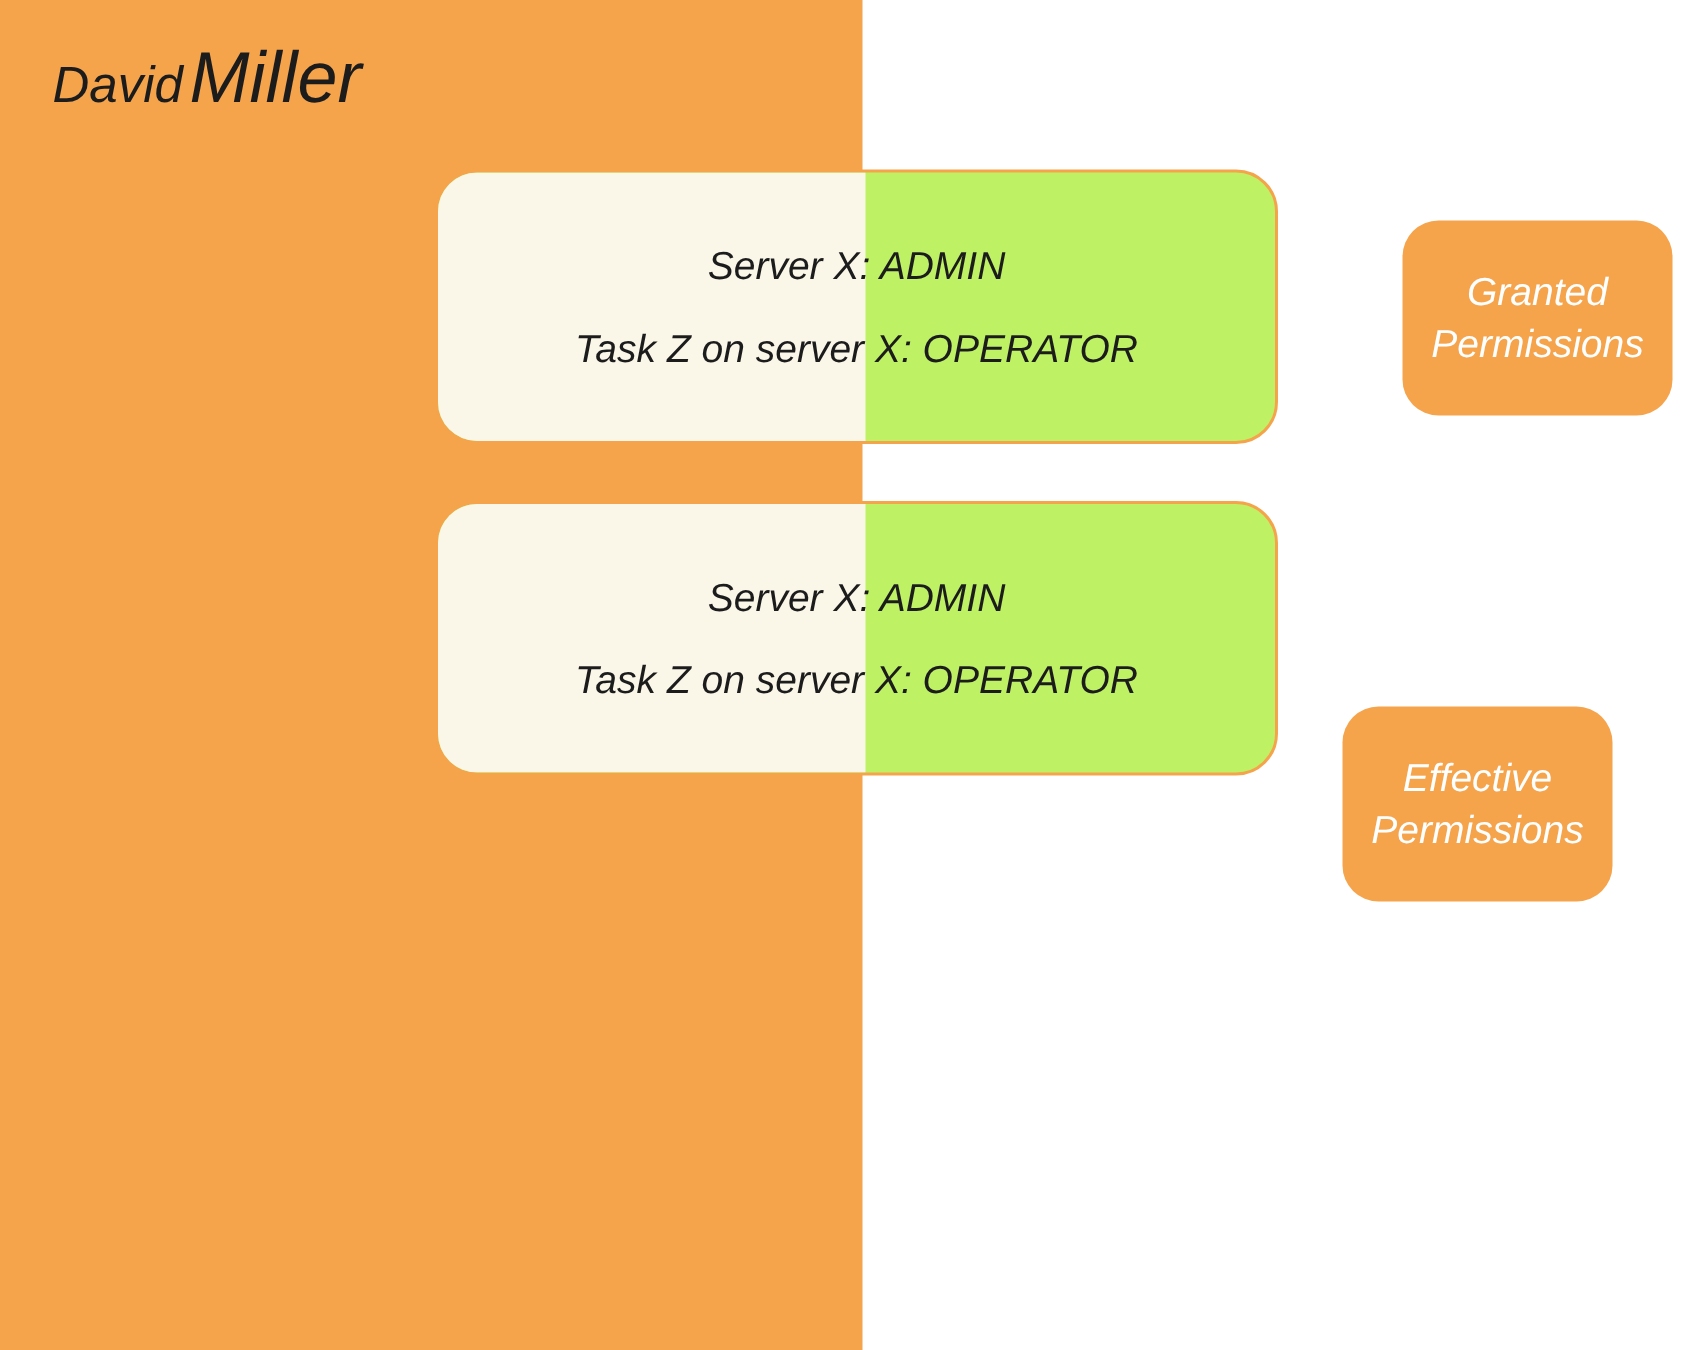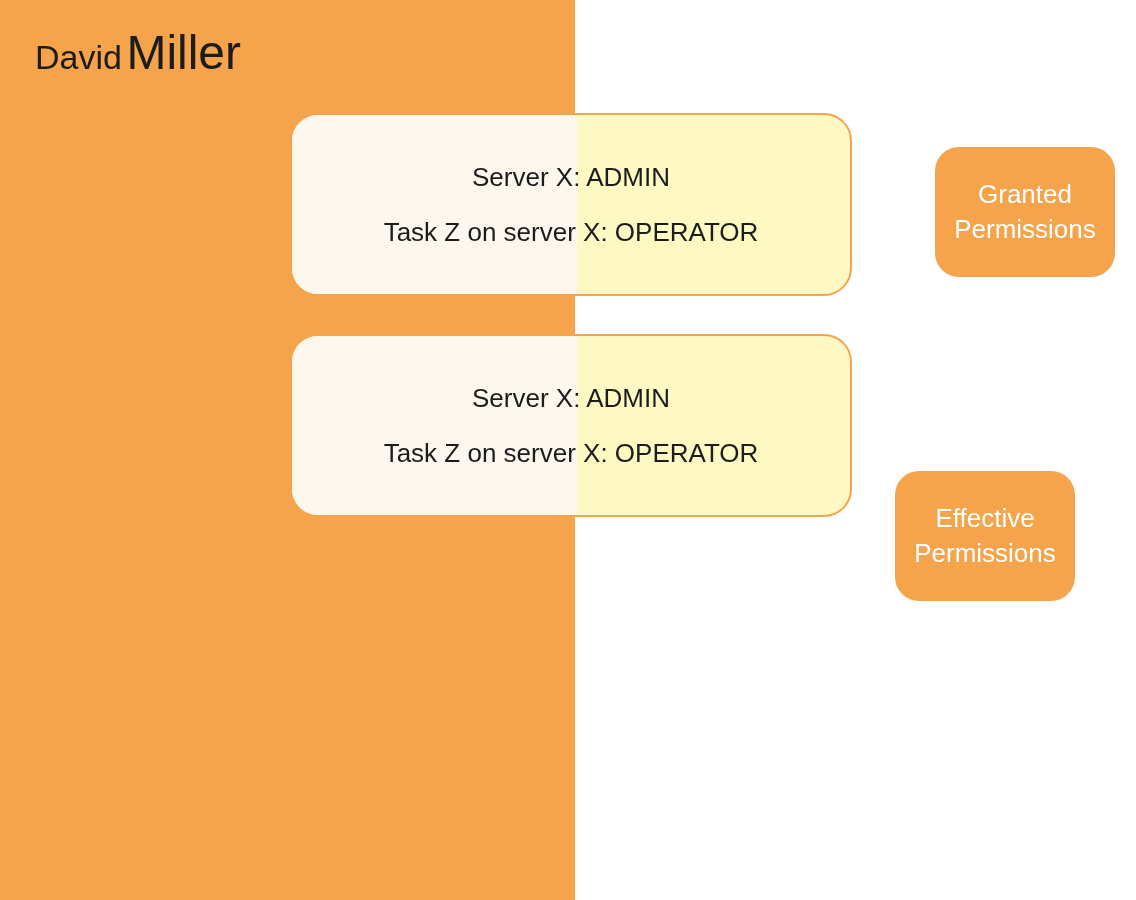--- a/index.html
+++ b/index.html
@@ -12,20 +12,21 @@
     height: 900px;
     background: #ffffff;
     font-family: "Segoe UI", "Helvetica Neue", Arial, sans-serif;
     position: relative;
     overflow: hidden;
   }
   .container {
     position: relative;
     width: 1136px;
     height: 880px;
+    font-style: italic;
   }
   .bg-box {
     position: absolute;
     left: 0;
     top: 0;
     width: 575px;
     height: 900px;
     background: #F5A44C;
   }
   .name-label {
@@ -48,21 +49,21 @@
     width: 562px;
     border: 2px solid #F5A44C;
     border-radius: 28px;
     display: flex;
     flex-direction: column;
     align-items: center;
     justify-content: center;
     gap: 18px;
     padding: 20px 10px;
     overflow: hidden;
-    background: #fef9c3;
+    background: #bef264;
   }
   
   .permission-box::before {
     content: "";
     position: absolute;
     left: 0;
     top: 0;
     bottom: 0;
     width: 285px; 
     background: rgba(253, 247, 240, 0.95);

